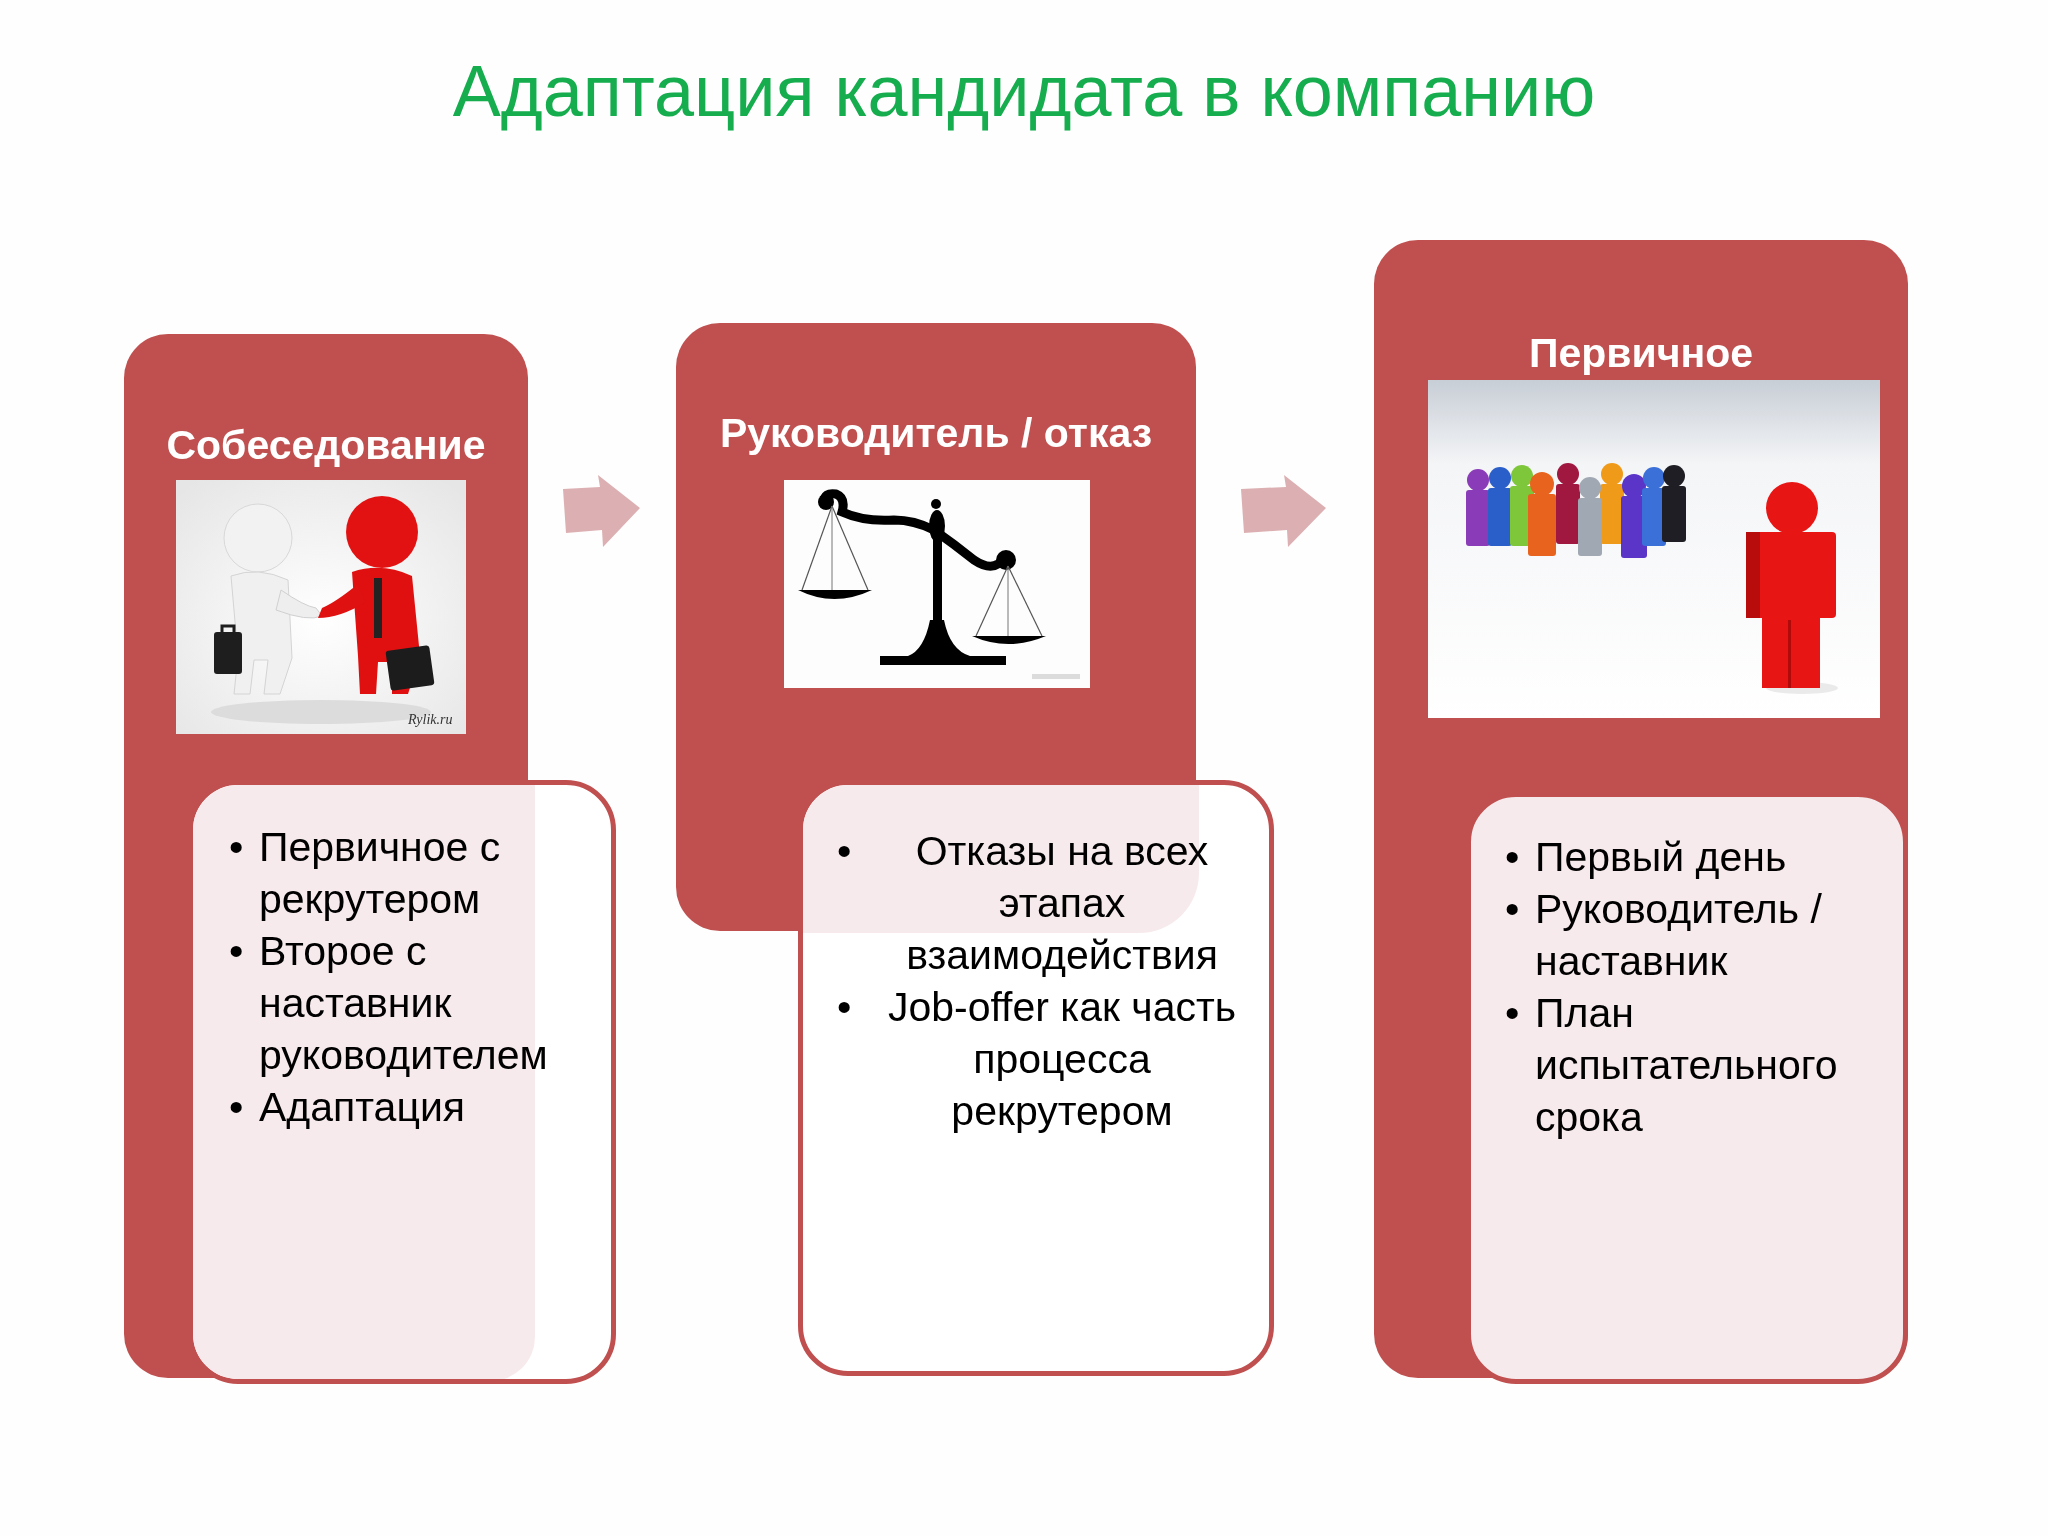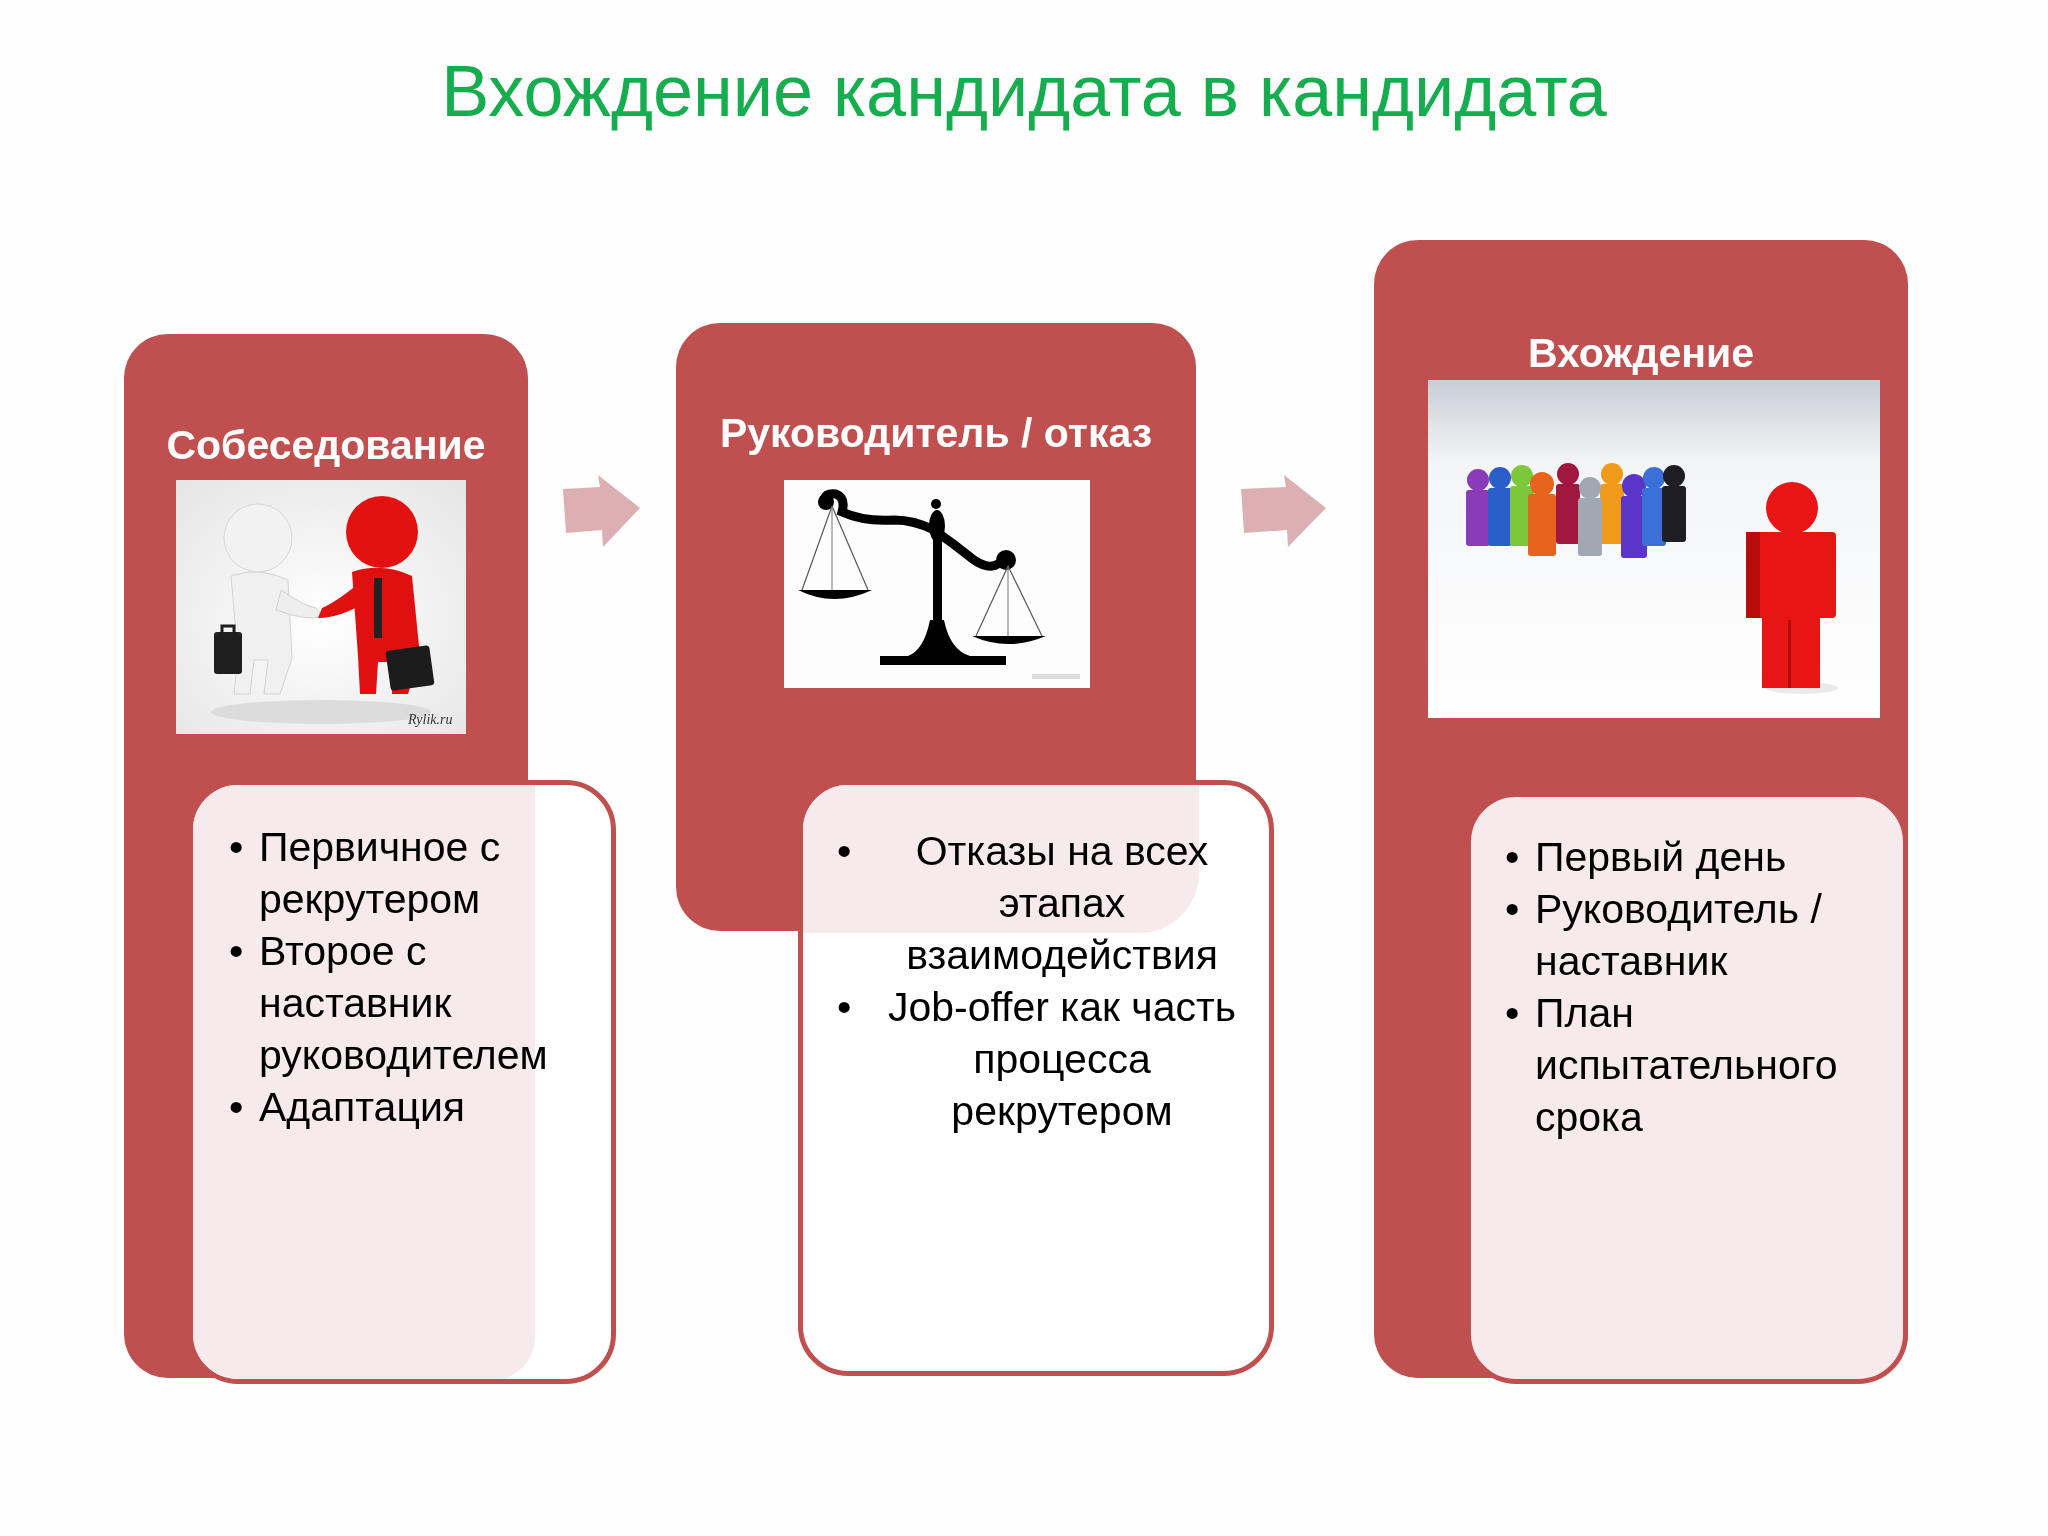--- a/index.html
+++ b/index.html
@@ -46,21 +46,21 @@
       content: "\2022"; position: absolute; left: 0; top: 0;
     }
 
     .arrow { position: absolute; }
   </style>
 </head>
 <body>
 
 <div class="slide">
 
-  <h1 class="title">Вхождение кандидата в кандидата</h1>
+  <h1 class="title">Адаптация кандидата в компанию</h1>
 
   <div class="stage-bg" style="left:124px; top:334px; width:404px; height:1044px;"></div>
   <div class="stage-title" style="left:124px; top:422px; width:404px;">Собеседование</div>
   <div class="stage-img" style="left:176px; top:480px; width:290px; height:254px;">
     <svg viewBox="0 0 290 254">
       <defs>
         <radialGradient id="bg1" cx="50%" cy="55%" r="70%">
           <stop offset="0%" stop-color="#ffffff"></stop>
             <stop offset="100%" stop-color="#e6e6e6"></stop>
         </radialGradient>
@@ -132,21 +132,21 @@
       <li>Отказы на всех этапах взаимодействия</li>
       <li>Job-offer как часть процесса рекрутером</li>
     </ul>
   </div>
 
   <svg class="arrow" style="left:1238px; top:475px;" width="92" height="75" viewBox="0 0 92 75">
     <polygon points="3,14 48,12 46,0 88,33 50,72 49,55 6,58" fill="#dcb0b2"></polygon>
   </svg>
 
   <div class="stage-bg" style="left:1374px; top:240px; width:534px; height:1138px;"></div>
-  <div class="stage-title" style="left:1374px; top:330px; width:534px;">Вхождение</div>
+  <div class="stage-title" style="left:1374px; top:330px; width:534px;">Первичное</div>
   <div class="stage-img" style="left:1428px; top:380px; width:452px; height:338px;">
     <svg viewBox="0 0 452 338">
       <defs>
         <linearGradient id="bg3" x1="0" y1="0" x2="0" y2="1">
           <stop offset="0%" stop-color="#c8ced6"></stop>
             <stop offset="25%" stop-color="#f4f5f7"></stop>
             <stop offset="100%" stop-color="#ffffff"></stop>
         </linearGradient>
       </defs>
       <rect width="452" height="338" fill="url(#bg3)"></rect>

